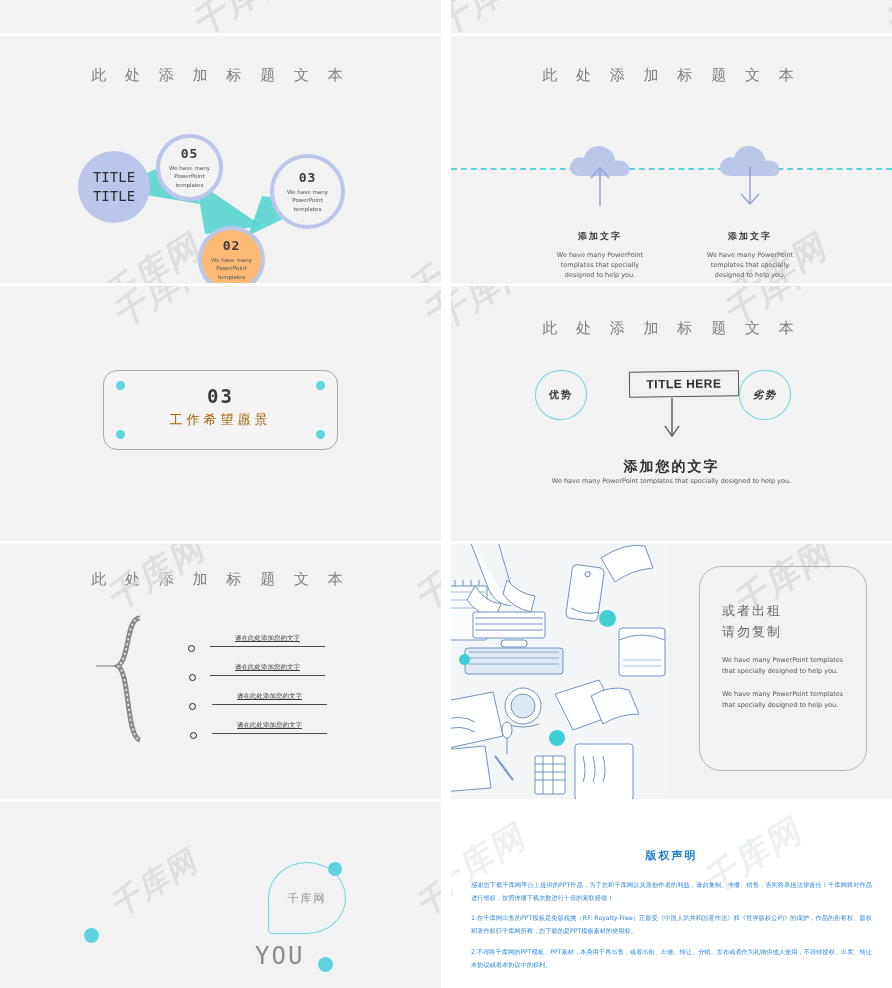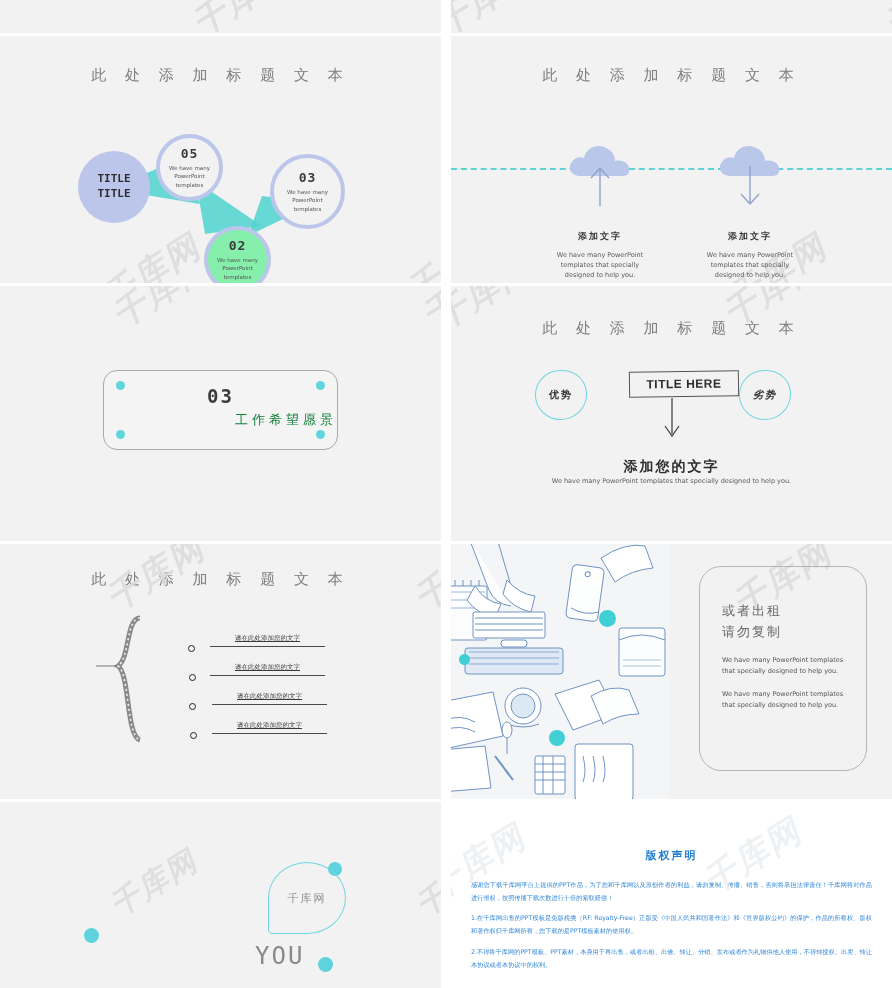--- a/index.html
+++ b/index.html
@@ -78,21 +78,21 @@
   .sec-card{
     position:absolute;left:103px;top:84px;width:235px;height:80px;
     border:1px solid #a9a9a9;border-radius:14px;background:#f4f4f4;
     box-sizing:border-box;
   }
   .sec-dot{position:absolute;width:9px;height:9px;border-radius:50%;background:#5fd6dd;}
   .sec-num{
     text-align:center;font-size:19px;font-weight:bold;color:#3b3b3b;
     letter-spacing:2px;margin-top:14px;font-family:"DejaVu Sans Mono",monospace;
   }
-  .sec-cn{text-align:right;font-size:13px;color:#15803d;letter-spacing:4px;margin-top:4px;font-family:"DejaVu Sans",sans-serif;}
+  .sec-cn{text-align:center;font-size:13px;color:#a16207;letter-spacing:4px;margin-top:4px;font-family:"DejaVu Sans",sans-serif;}
   
   .ring{
     position:absolute;width:52px;height:50px;border:1.6px solid #6fd4e0;
     border-radius:50% 48% 52% 50%;
     display:flex;align-items:center;justify-content:center;
     font-size:10px;color:#333;font-weight:bold;letter-spacing:2px;
     font-family:"DejaVu Sans",sans-serif;box-sizing:border-box;
   }
   .boxtitle{
     position:absolute;left:178px;top:85px;width:110px;height:26px;
@@ -169,36 +169,36 @@
 
     <div class="cn-title" style="margin-top:30px;">此 处 添 加 标 题 文 本</div>
 
     <svg class="ribbon" width="441" height="247" style="left:0;top:0">
       <path d="M110 153 L186 120 L200 168 Z" fill="#4fd4cf" opacity=".85"></path>
       <path d="M196 145 L262 190 L205 198 Z" fill="#4fd4cf" opacity=".85"></path>
       <path d="M248 200 L318 166 L262 160 Z" fill="#4fd4cf" opacity=".85"></path>
     </svg>
 
     <div class="circ" style="left:78px;top:115px;width:72px;height:72px;background:#bcc6ea;">
-      <div style="font-size:11px;font-weight:bold;color:#2d2d2d;line-height:1.35;font-family:'DejaVu Sans Mono',monospace;">
+      <div style="font-size:14px;font-weight:normal;color:#2d2d2d;line-height:1.35;font-family:'DejaVu Sans Mono',monospace;">
         <span>TITLE</span><br>
         <span>TITLE</span>
       </div>
     </div>
 
     <div class="circ" style="left:156px;top:98px;width:67px;height:67px;background:#f2f2f2;border:4px solid #bcc6ea;">
       <div class="num">05</div>
       <div class="cap">
         <span>We have many</span><br>
         <span>PowerPoint</span><br>
         <span>templates</span>
       </div>
     </div>
 
-    <div class="circ" style="left:204px;top:190px;width:67px;height:67px;background:#86efac;border:4px solid #bcc6ea;">
+    <div class="circ" style="left:198px;top:190px;width:67px;height:67px;background:#fdba74;border:4px solid #bcc6ea;">
       <div class="num">02</div>
       <div class="cap">
         <span>We have many</span><br>
         <span>PowerPoint</span><br>
         <span>templates</span>
       </div>
     </div>
 
     <div class="circ" style="left:270px;top:118px;width:75px;height:75px;background:#f2f2f2;border:4px solid #bcc6ea;">
       <div class="num">03</div>

